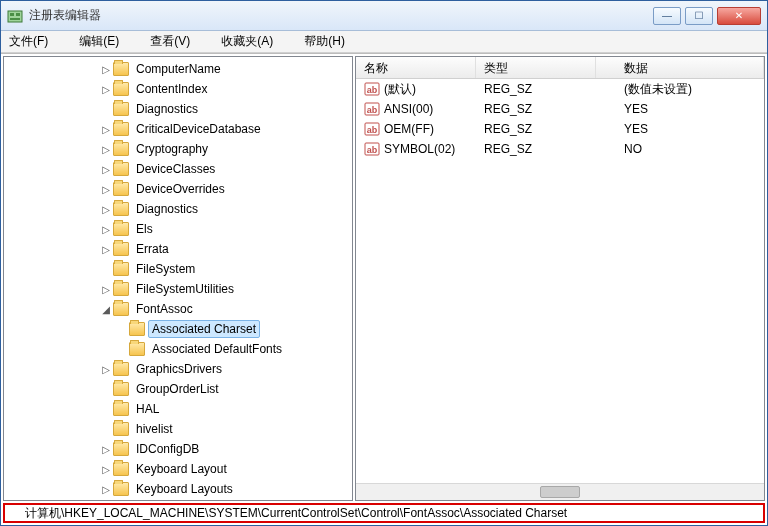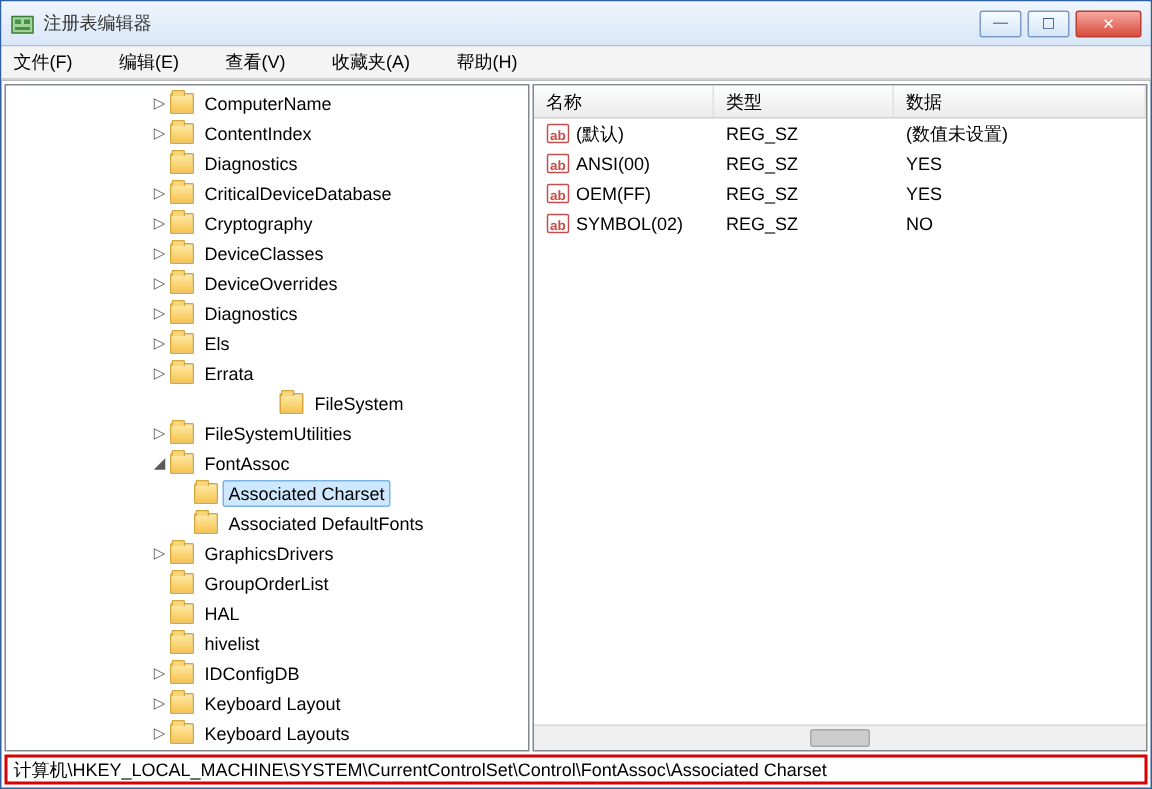--- a/index.html
+++ b/index.html
@@ -18,28 +18,28 @@
   .list-pane { flex:1; border:1px solid #828790; margin:2px 2px 2px 1px; background:#fff; display:flex; flex-direction:column; overflow:hidden;}
   .tree { padding: 2px 0 2px 0; }
   .tree-row { display:flex; align-items:center; height:20px; white-space:nowrap; cursor:default; padding-right:6px;}
   .tree-row .expander { width:12px; text-align:center; color:#5a5a5a; font-size:10px; display:inline-block;}
   .tree-row .folder { width:16px; height:14px; margin:0 3px 0 1px; background:linear-gradient(#ffe9a8,#f6c44e); border:1px solid #d6a83c; border-radius:1px; position:relative;}
   .tree-row .folder::before { content:""; position:absolute; top:-3px; left:0; width:7px; height:3px; background:#f8d77a; border:1px solid #d6a83c; border-bottom:none; border-radius:1px 1px 0 0;}
   .tree-row .label { padding:1px 3px; border:1px solid transparent; border-radius:2px;}
   .tree-row.selected .label { background:#cde8ff; border-color:#7bb3e6; }
   .list-header { display:flex; height:22px; background:linear-gradient(#fdfdfd,#ececec); border-bottom:1px solid #d0d0d0; font-size:12px;}
   .list-header div { padding:3px 8px; border-right:1px solid #e0e0e0; cursor:default;}
-  .col-name{width:120px;} .col-type{width:120px;} .col-data{flex:1;}
+  .col-name{width:120px;} .col-type{width:120px;} .col-data{flex:1;margin-left:20px;}
   .list-body { flex:1; overflow:auto; }
   .list-row { display:flex; height:20px; align-items:center; cursor:default;}
   .list-row .cell { padding:0 8px; overflow:hidden; text-overflow:ellipsis; white-space:nowrap;}
   .val-icon { width:16px; height:16px; margin-right:4px; flex-shrink:0;}
   .hscroll { height:17px; background:#f0f0f0; border-top:1px solid #d8d8d8; display:flex; align-items:center; justify-content:center;}
   .hscroll-thumb{width:40px;height:12px;background:#cdcdcd;border:1px solid #a8a8a8;border-radius:2px;}
-  .statusbar { height:20px; border:2px solid #d80000; margin:0 2px 2px 2px; padding:1px 4px; font-size:12px; display:flex; align-items:center; background:#fff;}
+  .statusbar { height:20px; border:2px solid #d80000; margin:0 2px 2px 2px; padding:1px 20px; font-size:12px; display:flex; align-items:center; background:#fff;}
   ::-webkit-scrollbar{width:17px;height:17px;}
   ::-webkit-scrollbar-track{background:#f0f0f0;}
   ::-webkit-scrollbar-thumb{background:#cdcdcd;border:1px solid #a8a8a8;border-radius:2px;}
 </style>
 </head>
 <body>
 
 <div class="window">
   <div class="titlebar">
     <svg class="app-icon" viewBox="0 0 16 16">
@@ -110,21 +110,21 @@
           <div class="tree-row" style="padding-left: 96px;">
             <span class="expander">▷</span>
             <span class="folder"></span>
             <span class="label">Els</span>
           </div>
           <div class="tree-row" style="padding-left: 96px;">
             <span class="expander">▷</span>
             <span class="folder"></span>
             <span class="label">Errata</span>
           </div>
-          <div class="tree-row" style="padding-left: 96px; justify-content: center;">
+          <div class="tree-row" style="padding-left: 96px;">
             <span class="expander"></span>
             <span class="folder"></span>
             <span class="label">FileSystem</span>
           </div>
           <div class="tree-row" style="padding-left: 96px;">
             <span class="expander">▷</span>
             <span class="folder"></span>
             <span class="label">FileSystemUtilities</span>
           </div>
           <div class="tree-row" style="padding-left: 96px;">

